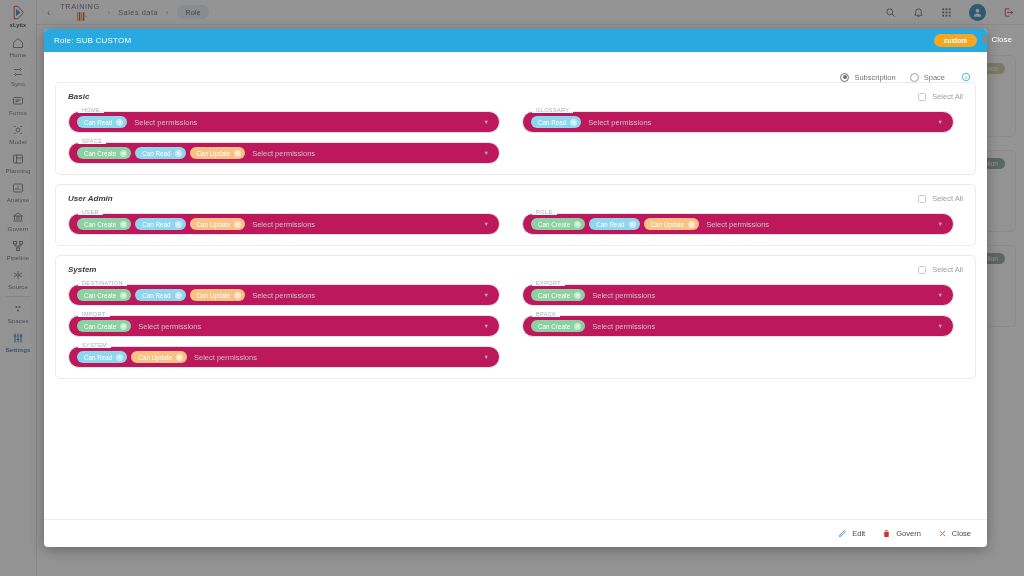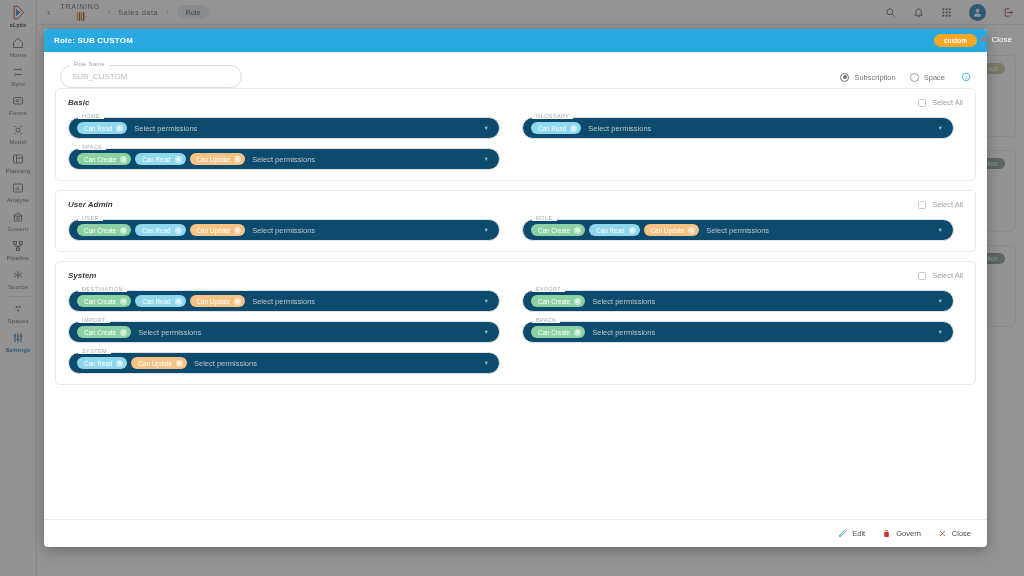--- a/index.html
+++ b/index.html
@@ -68,21 +68,21 @@
   
   #modal {
     position: absolute; left: 44px; top: 29px; width: 943px; height: 518px;
     background: #fff; border-radius: 4px; z-index: 20;
     display: flex; flex-direction: column; box-shadow: 0 3px 14px rgba(0,0,0,.3);
   }
   #modal-head {
     height: 23px; background: #29a9e0; border-radius: 4px 4px 0 0;
     display: flex; align-items: center; padding: 0 10px; flex: 0 0 auto;
   }
-  #modal-title { color: #fff; font-size: 8px; font-weight: bold; letter-spacing: .2px; }
+  #modal-title { color: #fff; font-size: 8px; font-weight: normal; letter-spacing: .2px; }
   .head-spacer { flex: 1; }
   #custom-badge {
     background: #f5a623; color: #fff; font-size: 6.5px; font-weight: bold;
     padding: 3px 10px; border-radius: 9px; cursor: pointer;
   }
   #modal-body { flex: 1; padding: 13px 11px 0; overflow: hidden; position: relative; }
 
   
   #head-close {
     position: absolute; right: 12px; top: 35px; z-index: 30;
@@ -131,21 +131,21 @@
   }
   .sel-all .sl { font-size: 7.5px; color: #9aa0a6; }
   .grid { display: flex; flex-wrap: wrap; gap: 9px 22px; }
   .sel-field { position: relative; width: 432px; }
   .sel-legend {
     position: absolute; left: 10px; top: -4.5px; background: #fff;
     padding: 0 4px; font-size: 5.5px; color: #a8acb0; letter-spacing: .4px;
   }
   .sel-box {
     border: 1px solid #e2e2e2; border-radius: 13px; min-height: 22px;
-    display: flex; align-items: center; padding: 0 8px; background: #0c4a6e; cursor: pointer;
+    display: flex; align-items: center; padding: 0 8px; background: #be185d; cursor: pointer;
   }
   .chips { display: flex; align-items: center; gap: 4px; }
   .chip {
     display: flex; align-items: center; border-radius: 9px;
     padding: 2.5px 4px 2.5px 7px; font-size: 6.3px; color: #fff; white-space: nowrap;
   }
   .chip .cx {
     width: 7px; height: 7px; border-radius: 50%; background: rgba(255,255,255,.5);
     margin-left: 4px; display: flex; align-items: center; justify-content: center;
     font-size: 5px; color: #fff; cursor: pointer; line-height: 1;
@@ -373,26 +373,20 @@
 
     <div id="modal-head">
       <span id="modal-title">Role: SUB CUSTOM</span>
       <span class="head-spacer"></span>
       <span id="custom-badge">custom</span>
     </div>
 
     <div id="modal-body">
 
       <div id="form-row">
-        <div class="field" id="f-rolename">
-          <span class="field-legend">Role Name</span>
-          <div class="field-box">
-            <span class="field-val ph">SUB_CUSTOM</span>
-          </div>
-        </div>
 
         <div id="radios">
           <span class="radio on">
             <span class="dot"></span>
             <span class="rl">Subscription</span>
           </span>
           <span class="radio">
             <span class="dot"></span>
             <span class="rl">Space</span>
           </span>

